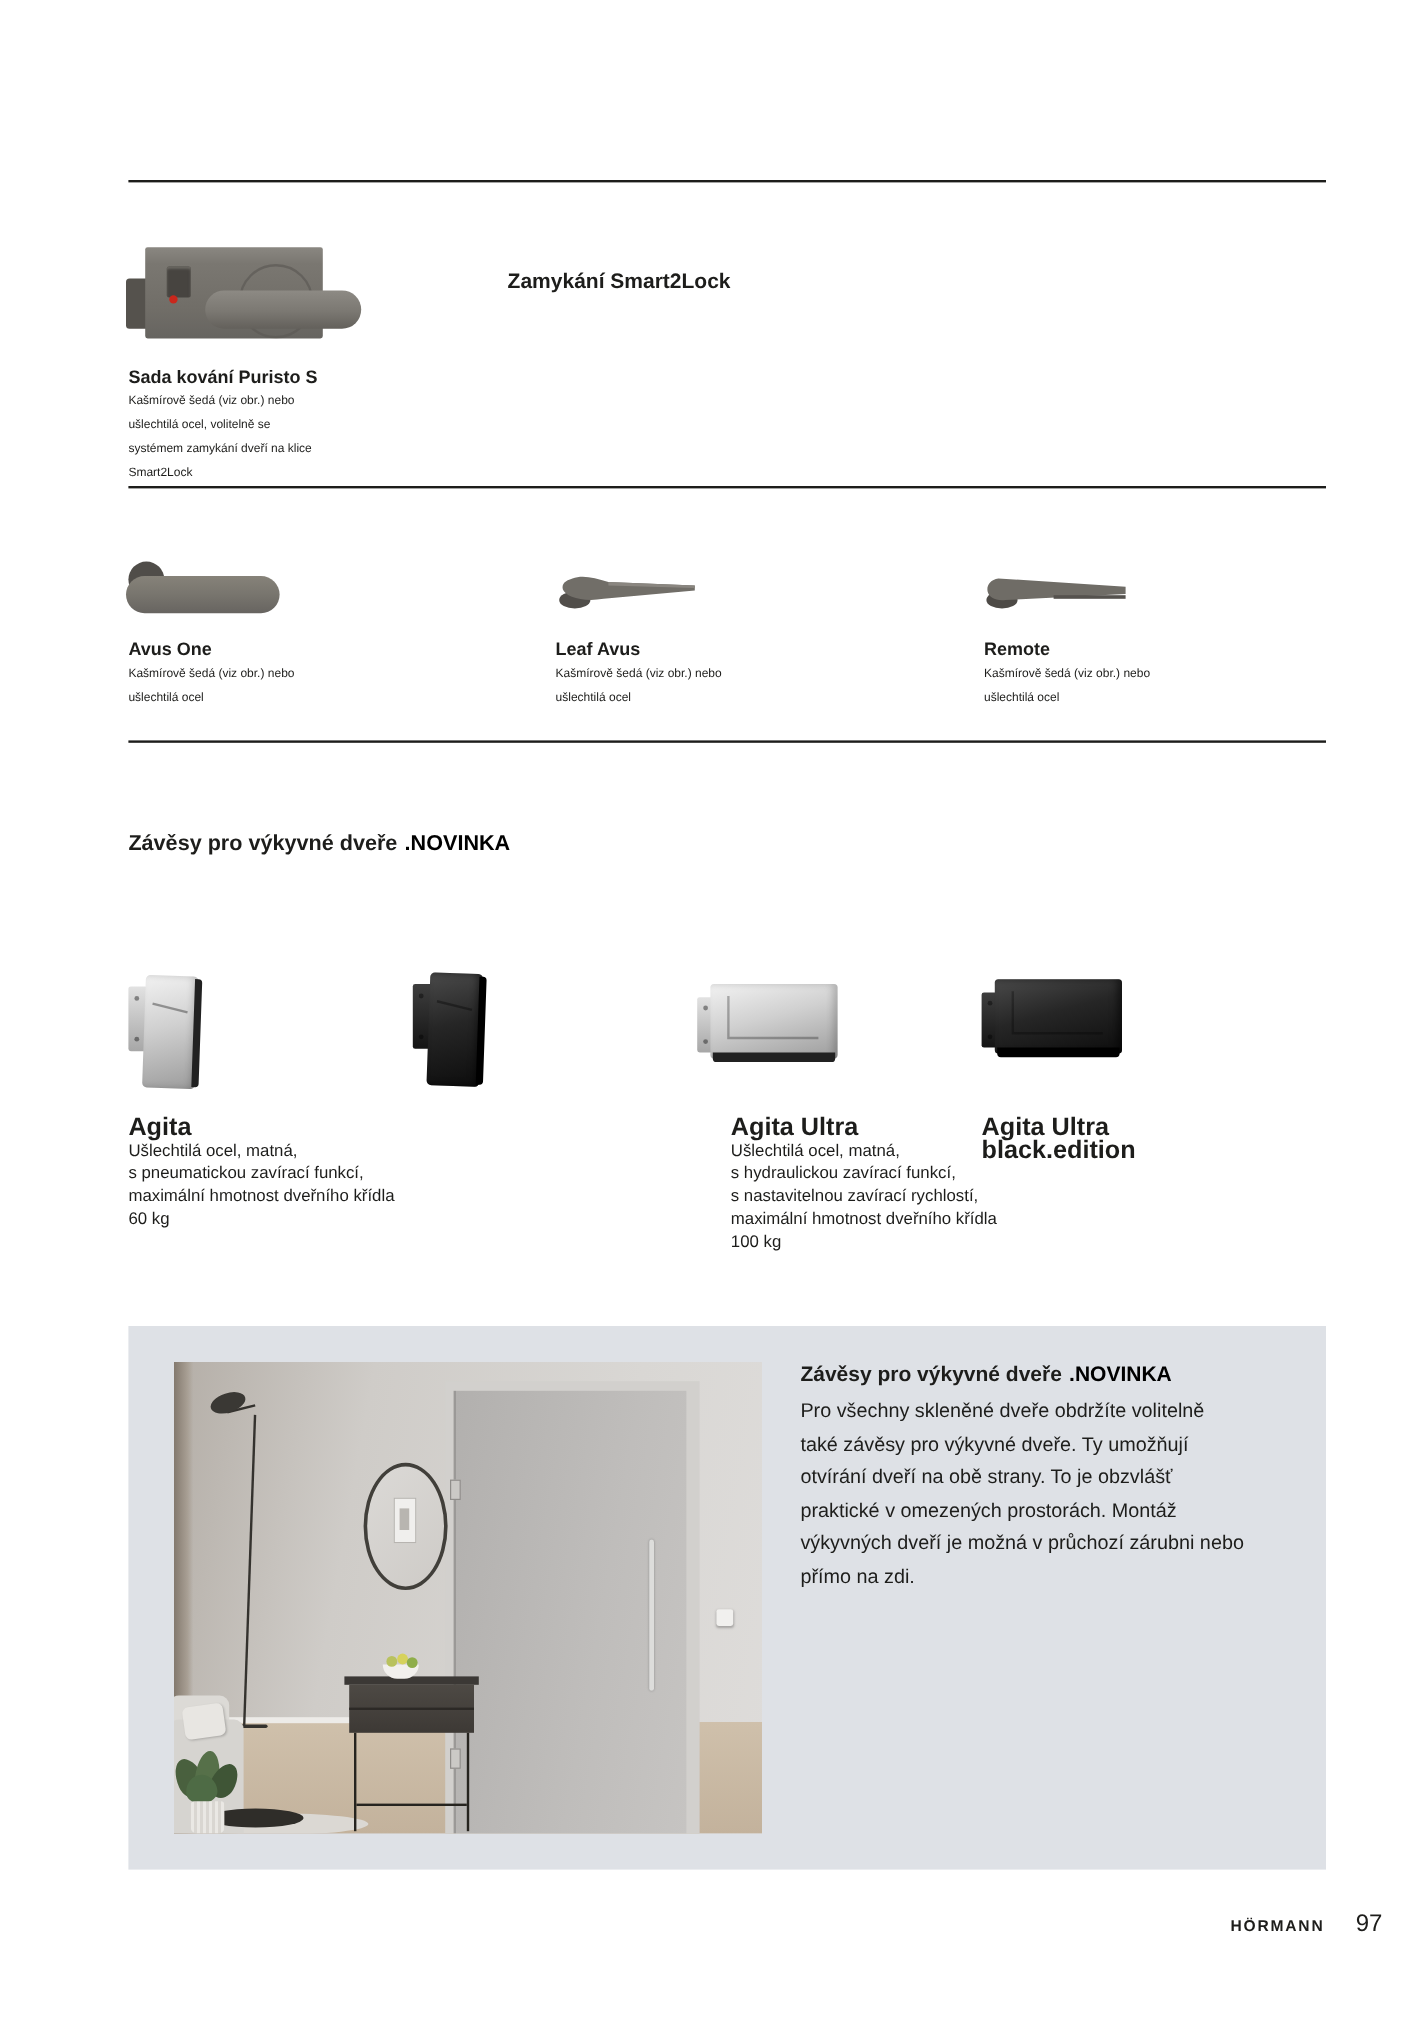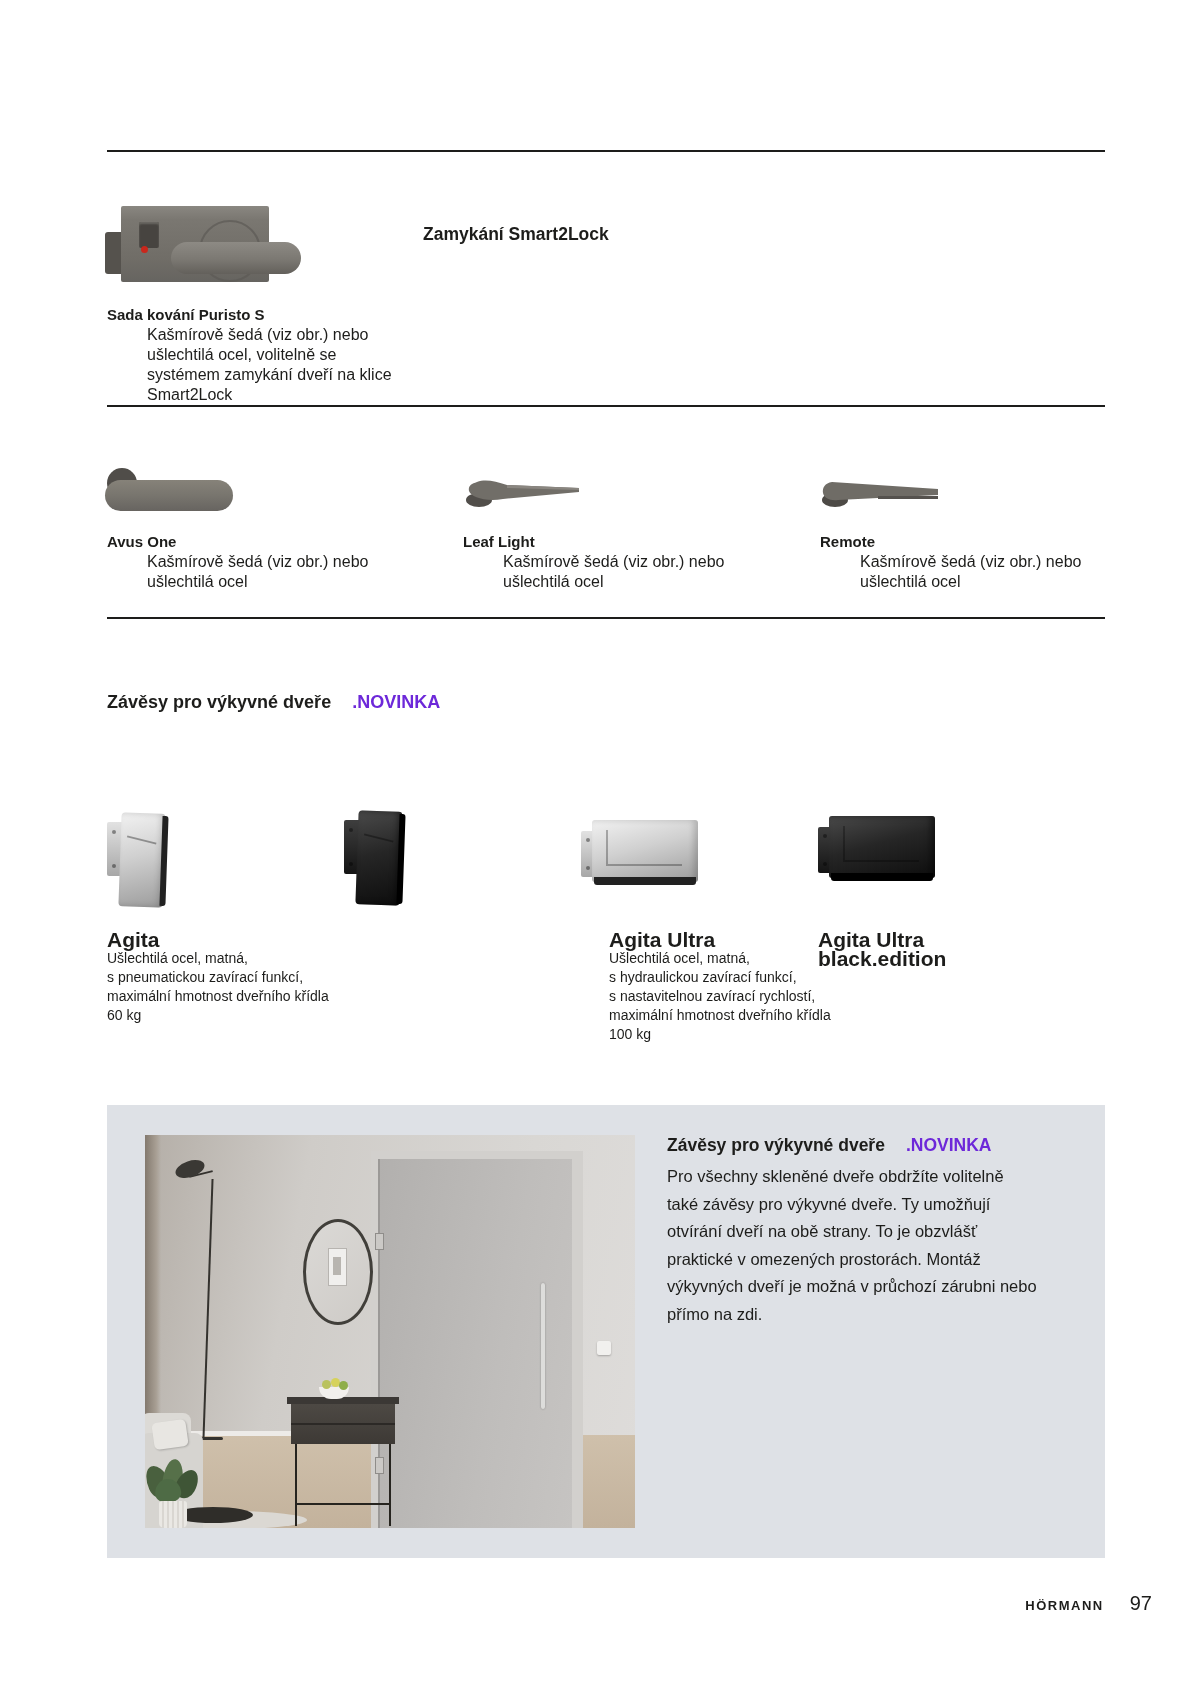--- a/index.html
+++ b/index.html
@@ -4,21 +4,21 @@
 <style>
   html,body{margin:0;padding:0;background:#ffffff;}
   #page{
     position:relative;width:1190px;height:1683px;background:#ffffff;overflow:hidden;
     font-family:"Liberation Sans","DejaVu Sans",sans-serif;color:#1d1d1b;
   }
   .rule{position:absolute;left:107px;width:998px;height:2px;background:#1d1d1b;}
   .pre{white-space:pre;}
   
   .cap-title{font-size:15px;font-weight:bold;line-height:20px;}
-  .cap-lines{font-size:16px;line-height:20px;margin-left:40px;}
+  .cap-lines{font-size:10px;line-height:20px;}
   .h2{font-size:17.5px;font-weight:bold;}
   .bodytext{font-size:16.5px;line-height:29px;}
   
   .puristo{position:absolute;left:105px;top:198px;width:196px;height:90px;}
   .puristo .sidetab{position:absolute;left:0;top:34px;width:18px;height:42px;background:#55524d;border-radius:3px 0 0 3px;}
   .puristo .plate{position:absolute;left:16px;top:8px;width:148px;height:76px;border-radius:2px;
     background:linear-gradient(180deg,#8a8781 0%,#7a7771 18%,#706d67 70%,#666460 100%);overflow:hidden;}
   .puristo .arc{position:absolute;left:78px;top:14px;width:58px;height:58px;border:2px solid #5d5a55;border-radius:50%;opacity:.7;}
   .puristo .slider{position:absolute;left:34px;top:24px;width:20px;height:26px;background:#474440;border-radius:2px;box-shadow:inset 0 2px 2px #6b6862;}
   .puristo .reddot{position:absolute;left:36px;top:48px;width:7px;height:7px;border-radius:50%;background:#c9271c;}
@@ -46,21 +46,21 @@
   .blacked .gasket{background:#000;}
   .hinge-h{position:absolute;width:120px;height:72px;}
   .hinge-h .wing{position:absolute;left:0;top:13px;width:16px;height:46px;border-radius:2px;}
   .hinge-h .hbody{position:absolute;left:11px;top:2px;width:106px;height:62px;border-radius:3px;}
   .hinge-h .gasket{position:absolute;left:13px;top:59px;width:102px;height:8px;border-radius:0 0 3px 3px;}
   .hinge-h .hbody::after{content:"";position:absolute;left:14px;top:10px;width:74px;height:34px;border-left:2px solid rgba(0,0,0,.28);border-bottom:2px solid rgba(0,0,0,.28);}
   .hinge-h .wing::before,.hinge-h .wing::after{content:"";position:absolute;left:5px;width:4px;height:4px;border-radius:50%;background:rgba(0,0,0,.4);}
   .hinge-h .wing::before{top:7px;} .hinge-h .wing::after{bottom:7px;}
   
   .sec-heading{position:absolute;left:107px;top:692px;font-size:18px;font-weight:bold;}
-  .badge{color:#6d28d9;margin-left:21px;}
+  .badge{color:#000000;margin-left:6px;}
   
   .hcap{position:absolute;top:930px;width:235px;}
   .hcap .nm{font-size:21px;font-weight:bold;line-height:19px;}
   .hcap .ds{font-size:14px;line-height:19px;}
   
   .promo-box{position:absolute;left:107px;top:1105px;width:998px;height:453px;background:#dee1e6;}
   .promo-title{position:absolute;left:560px;top:30px;font-size:17.5px;font-weight:bold;}
   .promo-body{position:absolute;left:560px;top:58px;font-size:16.5px;line-height:27.5px;}
   
   .photo{position:absolute;left:38px;top:30px;width:490px;height:393px;overflow:hidden;
@@ -150,21 +150,21 @@
     <path d="M12 4 C5 5 2 10 3 15 C4 20 10 23 18 22 L118 17 L118 11 Z" fill="#6f6c66"></path>
     <rect x="58" y="18" width="60" height="3" fill="#55524e"></rect>
   </svg>
 
   <div style="position:absolute;left:107px;top:532px;">
     <div class="cap-title">Avus One</div>
     <div class="cap-lines pre">Kašmírově šedá (viz obr.) nebo
 ušlechtilá ocel</div>
   </div>
   <div style="position:absolute;left:463px;top:532px;">
-    <div class="cap-title">Leaf Light</div>
+    <div class="cap-title">Leaf Avus</div>
     <div class="cap-lines pre">Kašmírově šedá (viz obr.) nebo
 ušlechtilá ocel</div>
   </div>
   <div style="position:absolute;left:820px;top:532px;">
     <div class="cap-title">Remote</div>
     <div class="cap-lines pre">Kašmírově šedá (viz obr.) nebo
 ušlechtilá ocel</div>
   </div>
 
   <div class="rule" style="top:617px;"></div>

